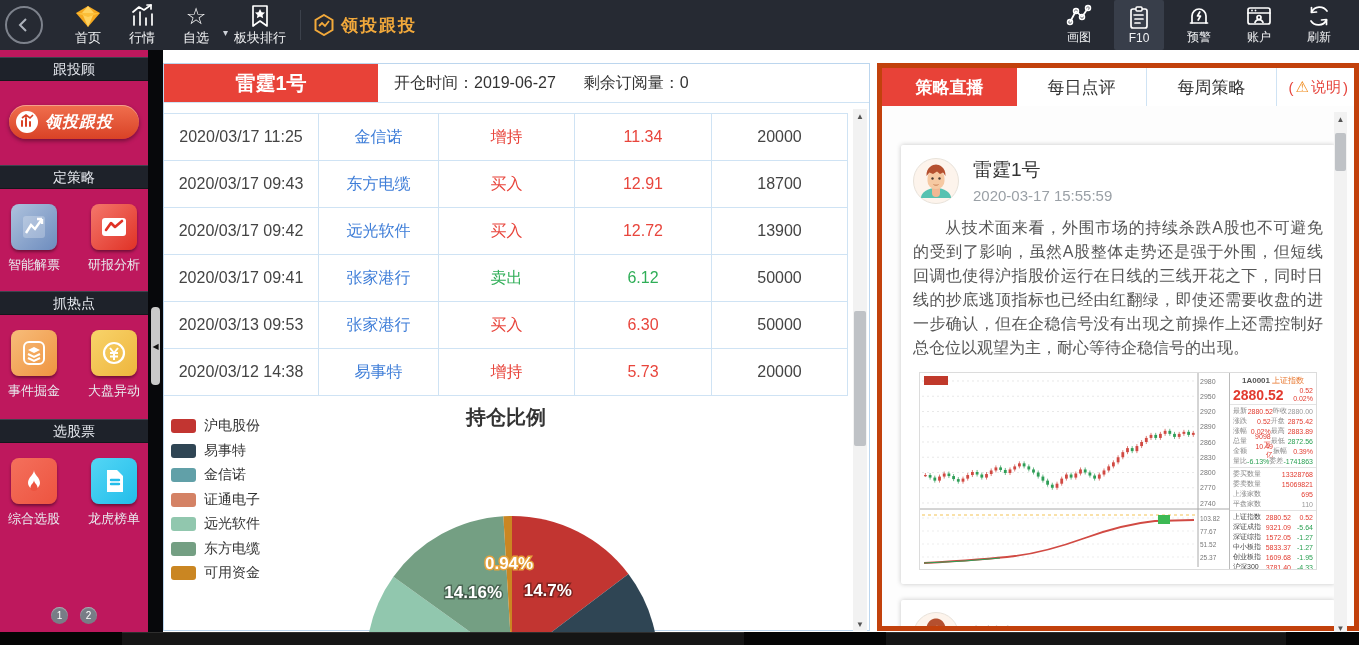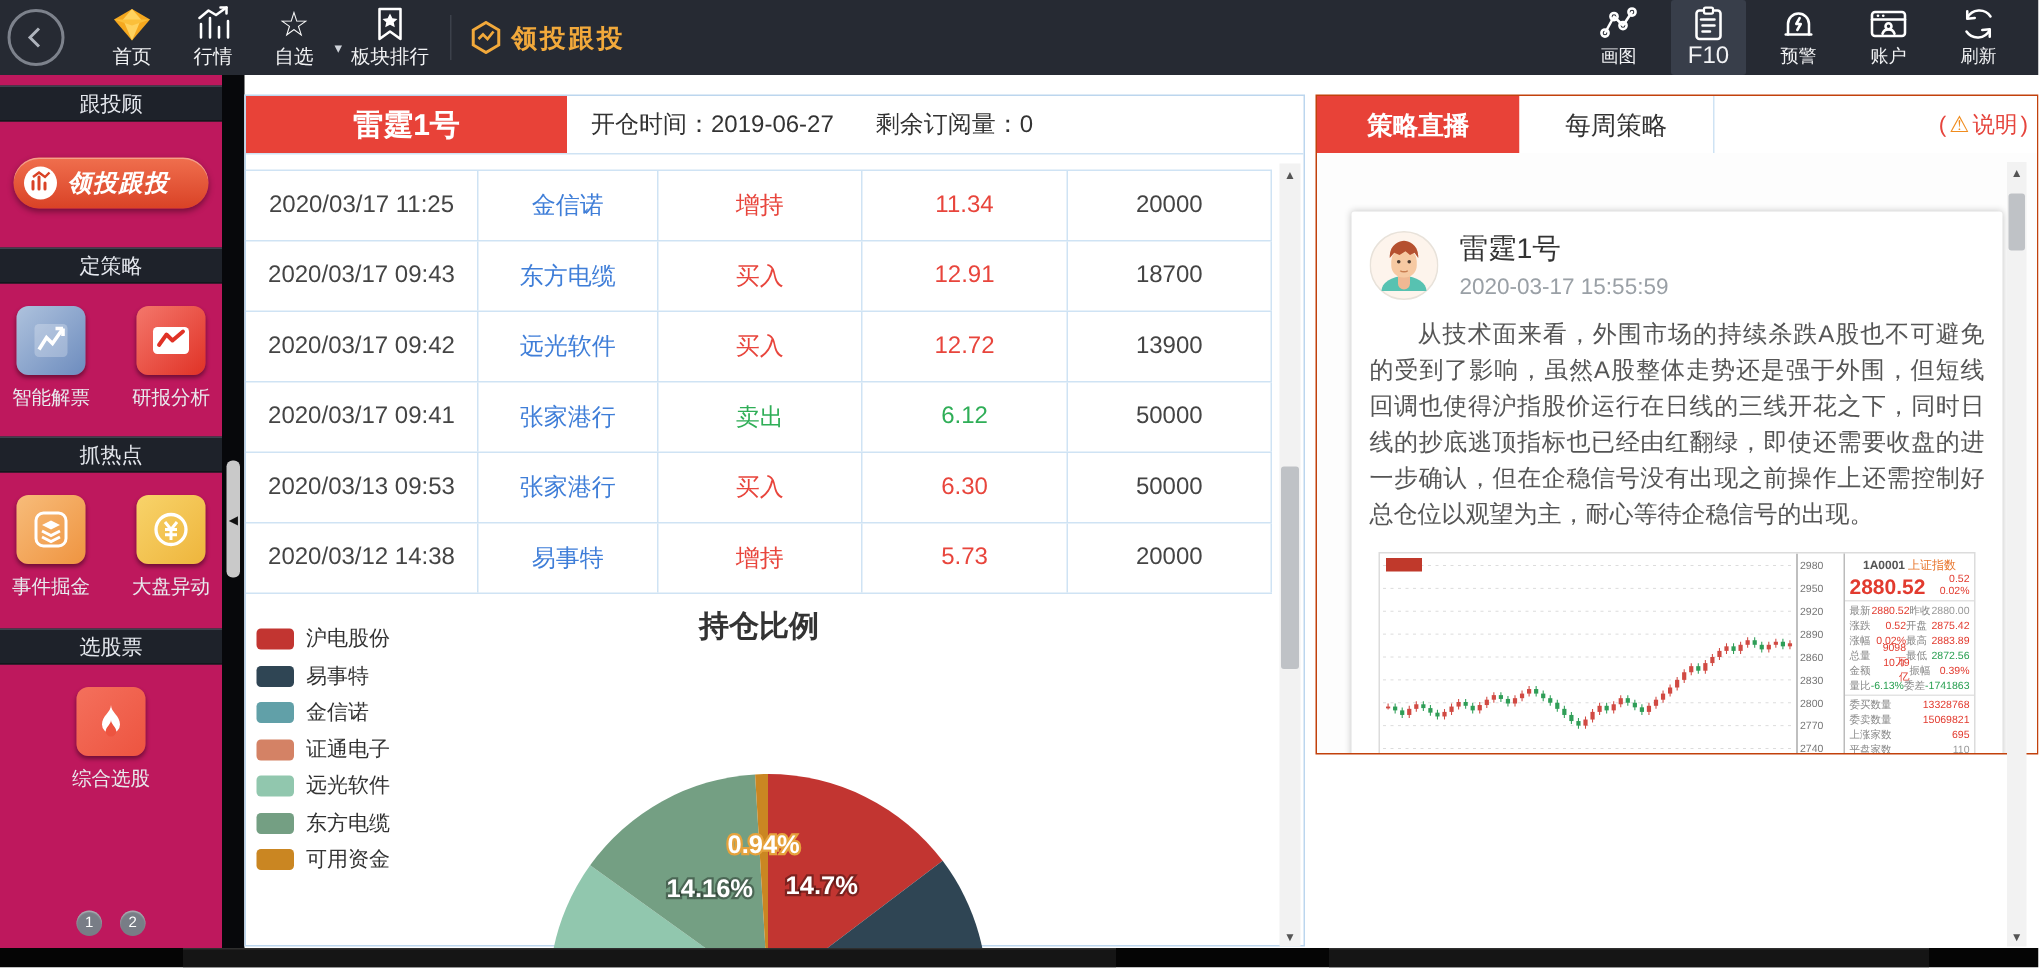--- a/index.html
+++ b/index.html
@@ -65,21 +65,21 @@
   #pie-svg{position:absolute;left:0;top:0;}
   .pie-pct{font-size:17px;font-weight:bold;fill:#fff;paint-order:stroke;stroke:rgba(0,0,0,.35);stroke-width:3px;text-anchor:middle;}
   .pie-pct.gold{stroke:#e6a23c;}
 
   
   .vscroll{position:absolute;background:#f2f2f2;width:14px;}
   .vs-arrow{position:absolute;left:0;width:14px;height:14px;display:flex;align-items:center;justify-content:center;font-size:8px;color:#555;cursor:pointer;}
   .vs-thumb{position:absolute;left:1px;width:12px;background:#bfc2c6;border-radius:2px;cursor:pointer;}
 
   
-  .right-panel{position:absolute;left:877px;top:63px;width:482px;height:440px;background:#fff;border:1px solid #c2410c;box-sizing:border-box;}
+  .right-panel{position:absolute;left:877px;top:63px;width:482px;height:568px;background:#fff;border:5px solid #c2410c;box-sizing:border-box;}
   .rp-tabs{height:38px;display:flex;border-bottom:1px solid #ddd;position:relative;}
   .rp-tab{width:129px;display:flex;align-items:center;justify-content:center;font-size:17px;color:#333;background:#fff;border-right:1px solid #cfe3f4;cursor:pointer;}
   .rp-tab.active{width:135px;background:#e84238;color:#fff;font-weight:bold;border-right:none;}
   .note-link{position:absolute;right:6px;top:0;height:38px;display:flex;align-items:center;font-size:15px;color:#e6453d;cursor:pointer;gap:2px;}
   .warn-tri{color:#f08c1e;font-size:15px;}
   .feed{position:absolute;left:0;top:38px;right:0;bottom:0;background:#fdfdfd;overflow:hidden;}
   .card{width:410px;margin:0 auto;background:#fff;box-shadow:0 0 5px rgba(0,0,0,.22);border-radius:2px;padding:12px;}
   .card1{margin-top:39px;}
   .card2{margin-top:16px;}
   .card-head{display:flex;align-items:center;}
@@ -190,21 +190,21 @@
         </div>
         <div class="nav-item active-tile" style="margin: 0px 5px;">
           <span class="ic">
             <svg width="22" height="24" viewBox="0 0 22 24">
               <rect x="3" y="3" width="16" height="19" rx="2" fill="none" stroke="#fff" stroke-width="1.7" stroke-linecap="round" stroke-linejoin="round"></rect>
               <rect x="8" y="1" width="6" height="4" rx="1" fill="#262a33" stroke="#fff" stroke-width="1.5"></rect>
               <path d="M7 9 H15 M7 13 H15 M7 17 H12" fill="none" stroke="#fff" stroke-width="1.7" stroke-linecap="round" stroke-linejoin="round"></path>
               <circle cx="6" cy="9" r="0.8" fill="#fff"></circle>
             </svg>
           </span>
-          <span class="lb" style="font-size: 16px;">F10</span>
+          <span class="lb" style="font-size: 12px;">F10</span>
         </div>
         <div class="nav-item" style="margin: 0px 5px;">
           <span class="ic">
             <svg width="24" height="24" viewBox="0 0 24 24">
               <path d="M5 19 V12 a7 7 0 0 1 14 0 V19" fill="none" stroke="#fff" stroke-width="1.7" stroke-linecap="round" stroke-linejoin="round"></path>
               <path d="M3.5 19 H20.5" fill="none" stroke="#fff" stroke-width="1.7" stroke-linecap="round" stroke-linejoin="round"></path>
               <path d="M12.8 8 L10.5 12 H13.5 L11.2 16" fill="none" stroke="#fff" stroke-width="1.7" stroke-linecap="round" stroke-linejoin="round"></path>
             </svg>
           </span>
           <span class="lb" style="font-size: 12px;">预警</span>
@@ -297,20 +297,29 @@
         <div class="side-sec" style="margin-top: 19px;">选股票</div>
         <div class="side-grid">
           <div class="side-cell">
             <span class="side-ico ico-flame">
               <svg width="30" height="30" viewBox="0 0 30 30">
                 <path d="M15 4 C15 9 9 11 9 17 a6 6 0 0 0 12 0 C21 11 15 9 15 4 Z" fill="#fff"></path>
                 <path d="M15 25 a3.5 3.5 0 0 1 -3.5 -3.5 C11.5 18.5 15 17 15 14 c0 3 3.5 4.5 3.5 7.5 A3.5 3.5 0 0 1 15 25 Z" fill="#ed5440"></path>
               </svg>
             </span>
             <span class="lb">综合选股</span>
+          </div>
+          <div class="side-cell">
+            <span class="side-ico ico-cyan">
+              <svg width="30" height="30" viewBox="0 0 30 30">
+                <path d="M8 4 H18 L24 10 V26 H8 Z" fill="#fff"></path>
+                <path d="M12 14 H20 M12 18 H20" stroke="#22bdea" stroke-width="2.4" stroke-linecap="round"></path>
+              </svg>
+            </span>
+            <span class="lb">龙虎榜单</span>
           </div>
         </div>
       </div>
     <div class="side-dots" id="sidebar-pagination">
         <div class="dot">1</div>
         <div class="dot">2</div>
       </div>
   </aside>
   <div class="rail">
     <div class="rail-handle">◀</div>
@@ -414,20 +423,21 @@
     <div class="vscroll" style="right:2px;top:45px;height:522px;">
       <div class="vs-arrow" style="top:0;">▲</div>
       <div class="vs-thumb" style="top:202px;height:135px;"></div>
       <div class="vs-arrow" style="bottom:0;">▼</div>
     </div>
   </section>
 
   <section class="right-panel">
     <div class="rp-tabs" id="rp-tabs">
         <div class="rp-tab active">策略直播</div>
+        <div class="rp-tab">每日点评</div>
         <div class="rp-tab">每周策略</div>
         <div class="note-link">
           <span>(</span>
           <span class="warn-tri">⚠</span>
           <span>说明</span>
           <span>)</span>
         </div>
       </div>
     <div class="feed" id="feed">
         <div class="card card1">

